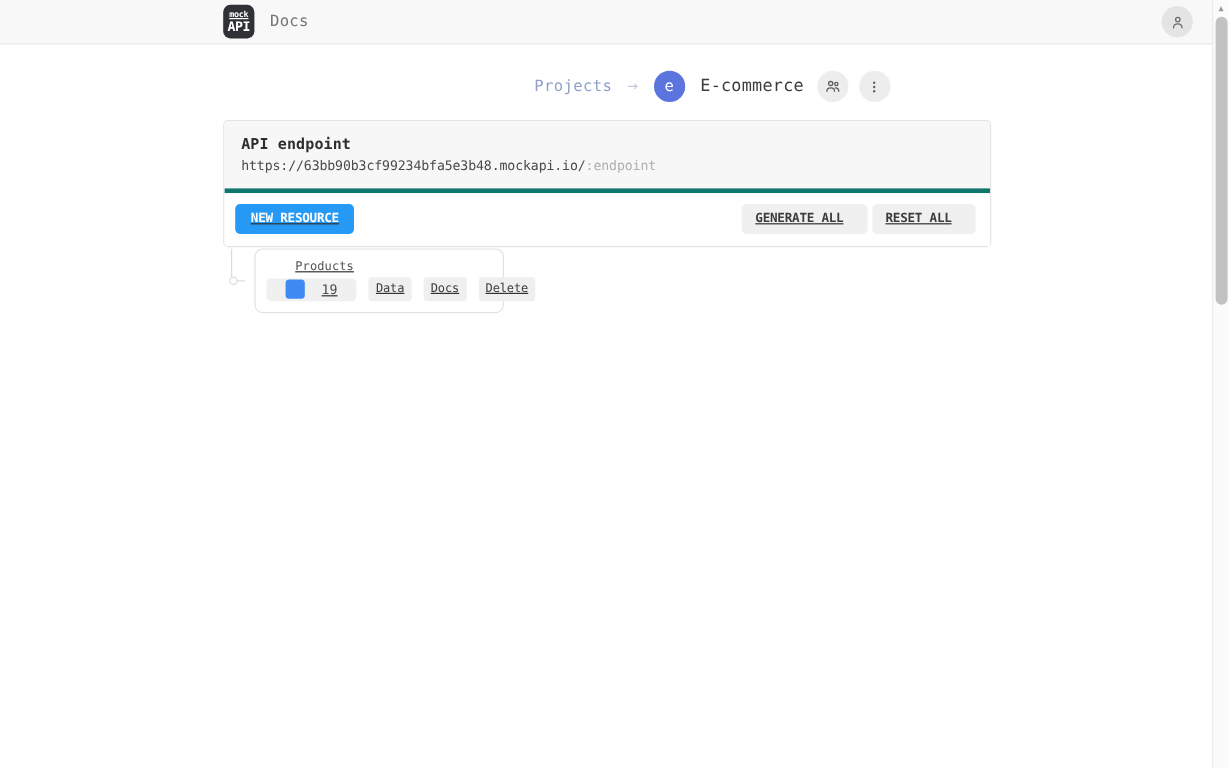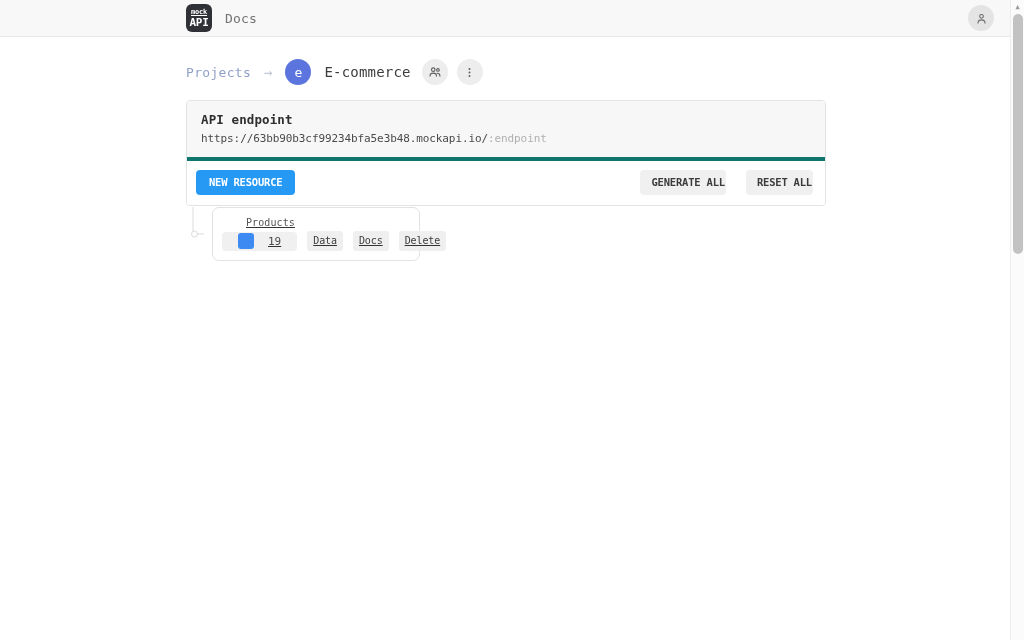--- a/index.html
+++ b/index.html
@@ -91,20 +91,21 @@
     width: 1010px;
   }
 
   
   .breadcrumb {
     display: flex;
     align-items: center;
     gap: 0;
     height: 50px;
     margin-top: 10px;
+    justify-content: center;
   }
 
   .crumb-link {
     color: #90a0c8;
     font-size: 13px;
     text-decoration: none;
     letter-spacing: 0.3px;
   }
 
   .crumb-arrow {
@@ -181,20 +182,21 @@
     word-break: break-all;
   }
   .endpoint-url .param { color: #b0b0b0; }
 
   .endpoint-actions {
     display: flex;
     align-items: center;
     justify-content: space-between;
     padding: 9px 12px 10px 9px;
     background: #ffffff;
+    text-decoration: underline;
   }
 
   .btn {
     border: none;
     cursor: pointer;
     font-family: "DejaVu Sans Mono", monospace;
     letter-spacing: -0.2px;
   }
 
   .btn-primary {
@@ -204,23 +206,23 @@
     font-weight: bold;
     padding: 6px 13px 7px 13px;
     border-radius: 4px;
   }
 
   .btn-secondary {
     background: #f0f0f0;
     color: #3c3c3c;
     font-size: 10.5px;
     font-weight: bold;
-    padding: 6px 1px 7px 11px;
+    padding: 6px 20px 7px 11px;
     border-radius: 4px;
-    margin-left: 20px;
+    margin-left: 4px;
   }
 
   .right-actions { display: flex; align-items: center; }
 
   
   .resource-area {
     position: relative;
     margin-top: 1px;
     padding-left: 17px;
     text-decoration: underline;

